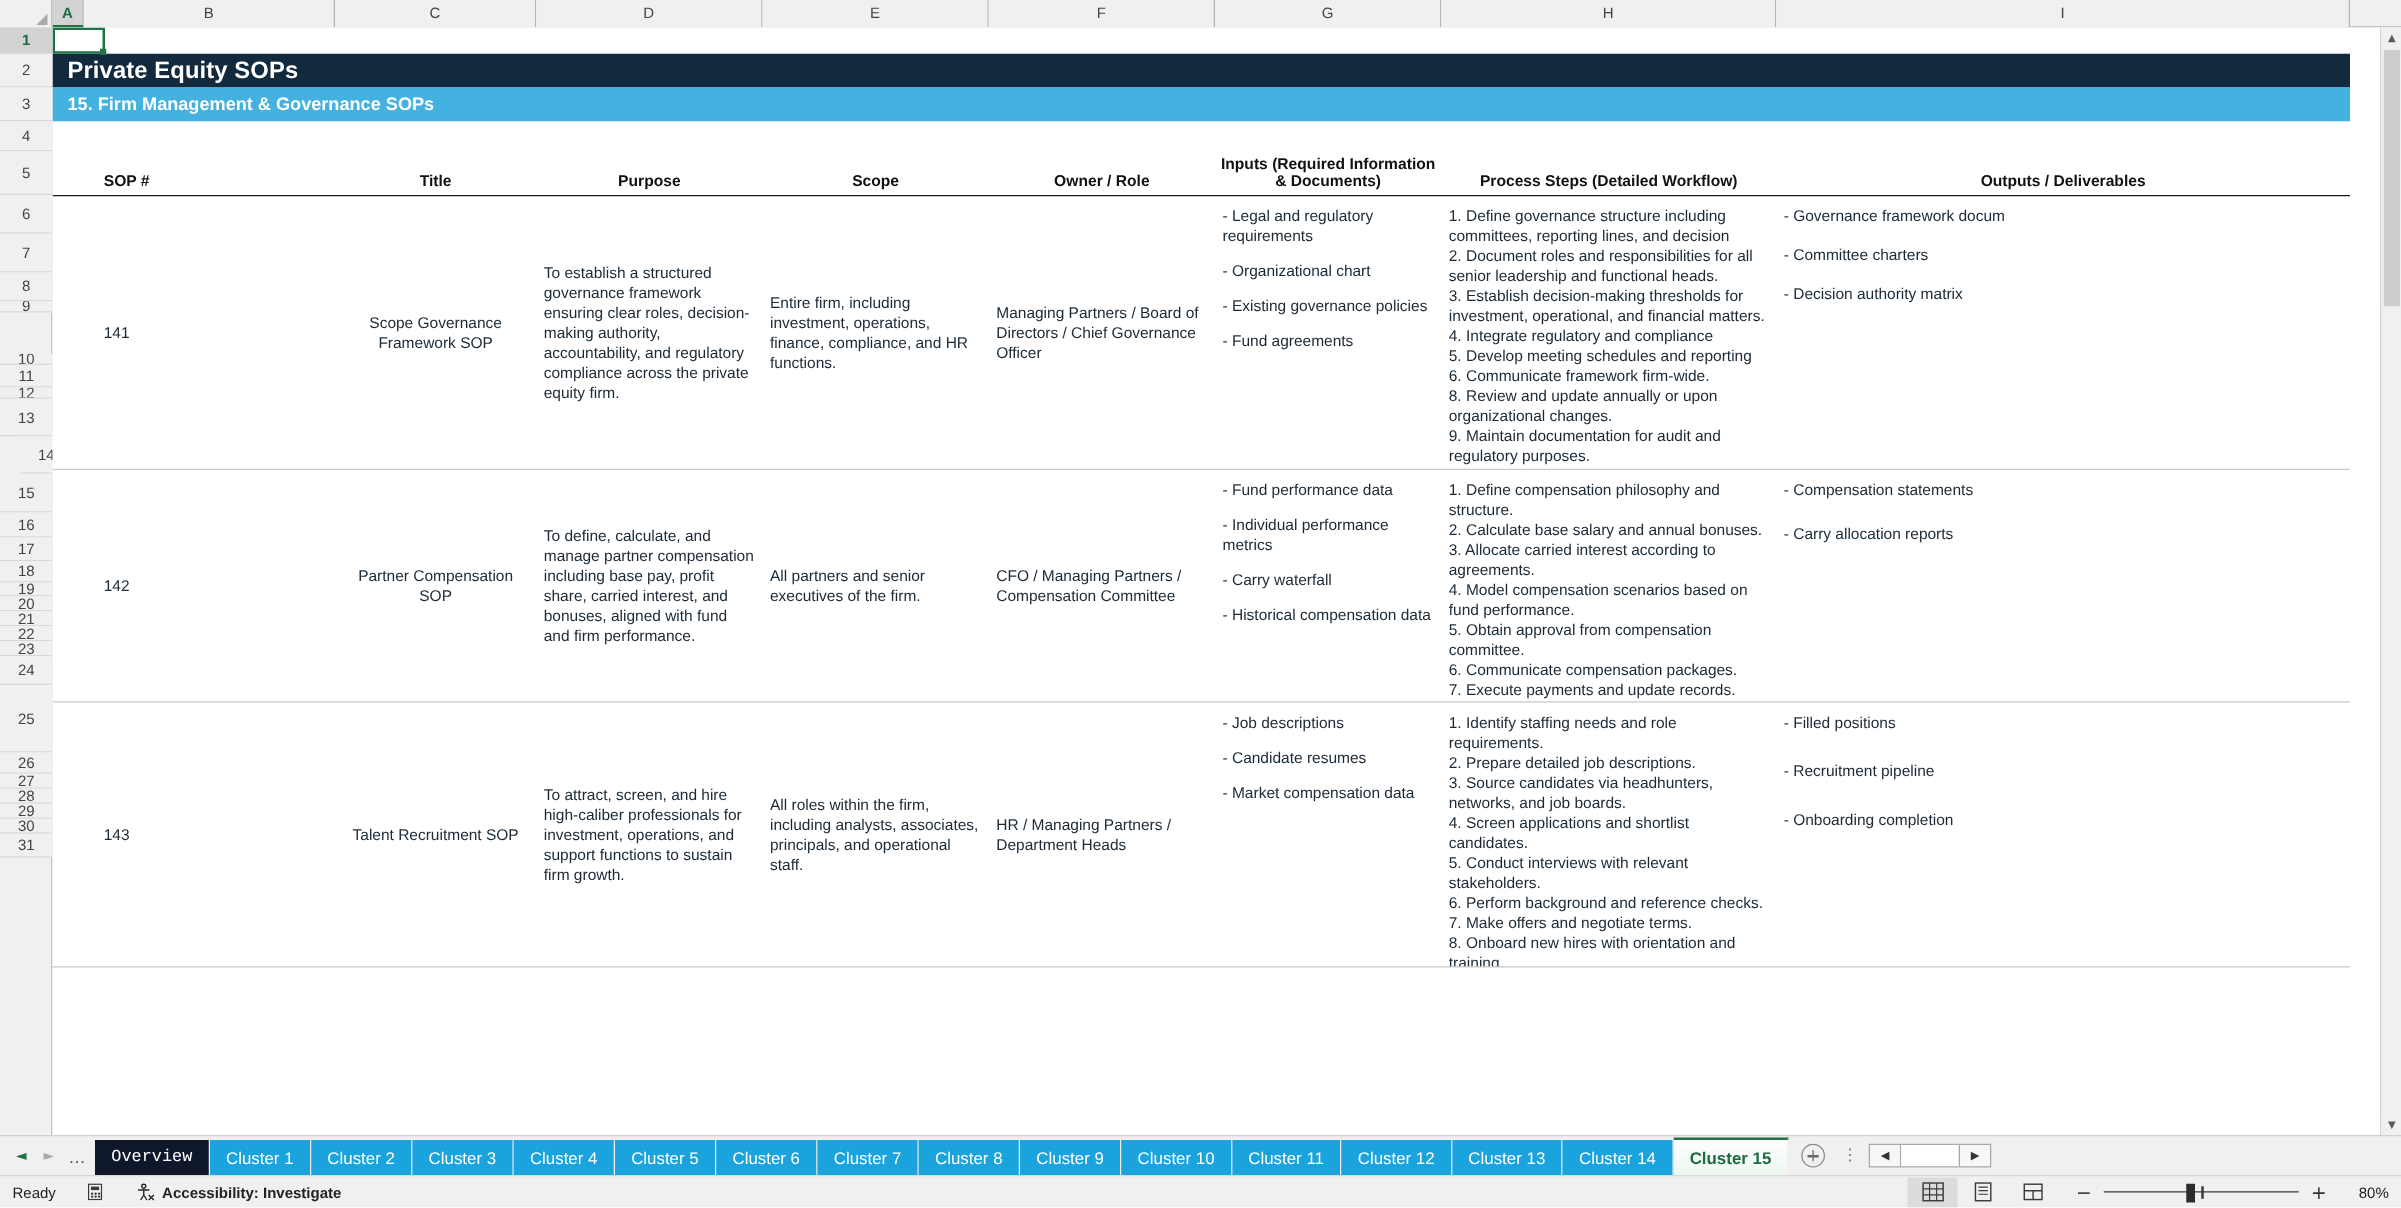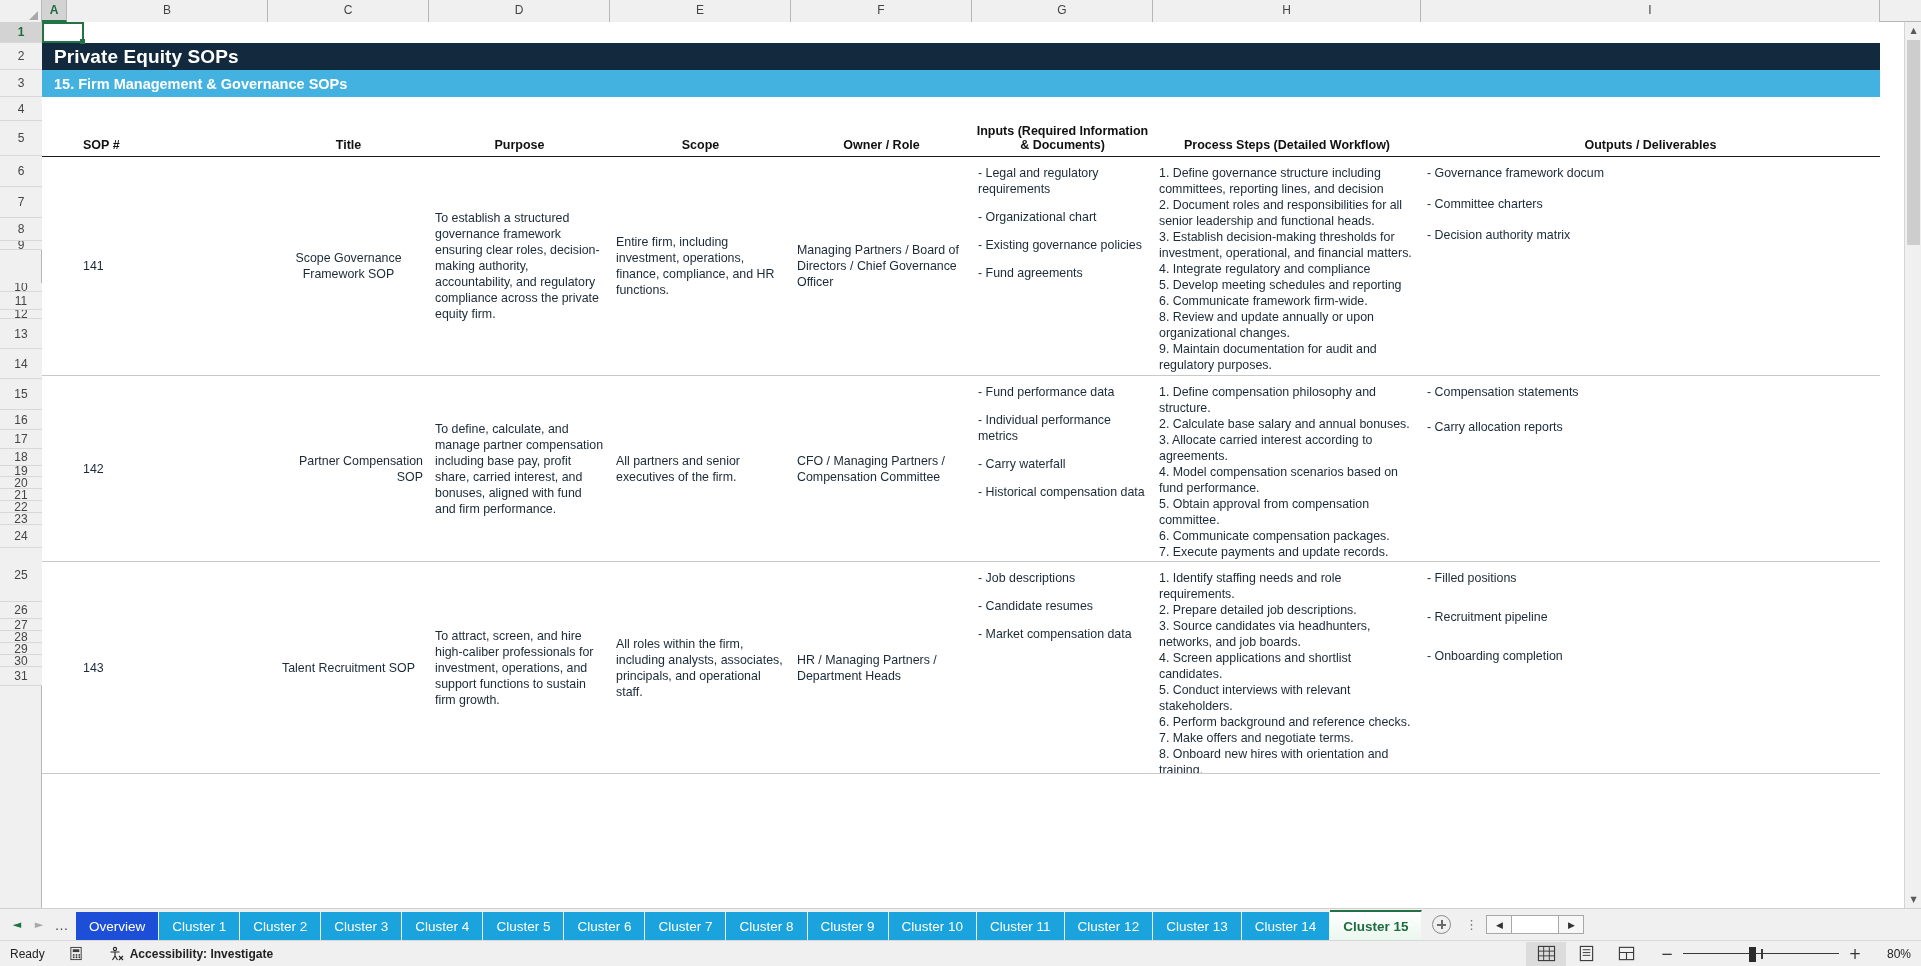--- a/index.html
+++ b/index.html
@@ -107,21 +107,21 @@
   .navbtn { width: 22px; height: 30px; display: flex; align-items: center; justify-content: center; color: #217346; font-size: 11px; }
   .navbtn.dim { color: #a9a9a9; }
   .navdots { width: 24px; display: flex; align-items: center; justify-content: center; color: #444; font-size: 14px; letter-spacing: 1px; }
   .tabs { display: flex; align-items: stretch; overflow: hidden; }
   .tab {
     min-width: 52px; padding: 0 13px; height: 28px; margin-top: 3px;
     background: #1aa3dc; color: #ffffff; font-size: 13.5px;
     display: flex; align-items: center; justify-content: center;
     border-right: 1px solid #f0f0f0; white-space: nowrap;
   }
-  .tab.orange { background: #1d4ed8; color: #fff; font-weight: normal; }
+  .tab.orange { background: #0f172a; color: #fff; font-weight: normal; font-family: Liberation Mono, monospace; }
   .tab.active {
     background: linear-gradient(#ffffff, #eaf7ee); color: #1d6b3f; font-weight: bold;
     border-top: 2px solid #217346; margin-top: 1px; height: 30px;
   }
   .tab-add { width: 38px; display: flex; align-items: center; justify-content: center; color: #666; }
   .tab-add .circ { width: 19px; height: 19px; border: 1.4px solid #8a8a8a; border-radius: 50%; position: relative; }
   .tab-add .circ::before, .tab-add .circ::after { content:""; position:absolute; background:#6a6a6a; }
   .tab-add .circ::before { left: 4px; right: 4px; top: 8px; height: 1.6px; }
   .tab-add .circ::after  { top: 4px; bottom: 4px; left: 8px; width: 1.6px; }
   .tab-kebab { width: 22px; display:flex; align-items:center; justify-content:center; color:#777; font-size:13px; }
@@ -178,21 +178,21 @@
           <div class="rowhead" style="height: 24px;">4</div>
           <div class="rowhead" style="height: 35px;">5</div>
           <div class="rowhead" style="height: 31px;">6</div>
           <div class="rowhead" style="height: 31px;">7</div>
           <div class="rowhead" style="height: 23px;">8</div>
           <div class="rowhead" style="height: 9px;">9</div>
           <div class="rowhead" style="height: 9px; margin-top: 33px;">10</div>
           <div class="rowhead" style="height: 18px;">11</div>
           <div class="rowhead" style="height: 9px;">12</div>
           <div class="rowhead" style="height: 30px;">13</div>
-          <div class="rowhead" style="height: 30px;">14</div>
+          <div class="rowhead" style="height: 30px; margin-left: 16px;">14</div>
           <div class="rowhead" style="height: 31px;">15</div>
           <div class="rowhead" style="height: 20px;">16</div>
           <div class="rowhead" style="height: 19px;">17</div>
           <div class="rowhead" style="height: 17px;">18</div>
           <div class="rowhead" style="height: 11px;">19</div>
           <div class="rowhead" style="height: 12px;">20</div>
           <div class="rowhead" style="height: 12px;">21</div>
           <div class="rowhead" style="height: 12px;">22</div>
           <div class="rowhead" style="height: 12px;">23</div>
           <div class="rowhead" style="height: 23px;">24</div>
@@ -254,21 +254,21 @@
             </div>
             <div class="td top-v" style="width: 459px; white-space: nowrap;">
               <p class="para" style="margin-bottom: 15px;">- Governance framework docum</p>
               <p class="para" style="margin-bottom: 15px;">- Committee charters</p>
               <p class="para" style="margin-bottom: 15px;">- Decision authority matrix</p>
             </div>
           </div>
           <div class="data-row" style="top: 354px; height: 186px;">
             <div style="width: 25px;"></div>
             <div class="td center-v" style="width: 201px; padding-left: 16px;">142</div>
-            <div class="td center-v ctr" style="width: 161px; justify-content: center; text-align: right;">Partner Compensation SOP</div>
+            <div class="td center-v ctr" style="width: 161px; justify-content: center;">Partner Compensation SOP</div>
             <div class="td center-v" style="width: 181px;">To define, calculate, and manage partner compensation including base pay, profit share, carried interest, and bonuses, aligned with fund and firm performance.</div>
             <div class="td center-v" style="width: 181px;">All partners and senior executives of the firm.</div>
             <div class="td center-v" style="width: 181px;">CFO / Managing Partners / Compensation Committee</div>
             <div class="td top-v" style="width: 181px;">
               <p class="para">- Fund performance data</p>
               <p class="para">- Individual performance metrics</p>
               <p class="para">- Carry waterfall</p>
               <p class="para">- Historical compensation data</p>
             </div>
             <div class="td top-v" style="width: 268px;">

